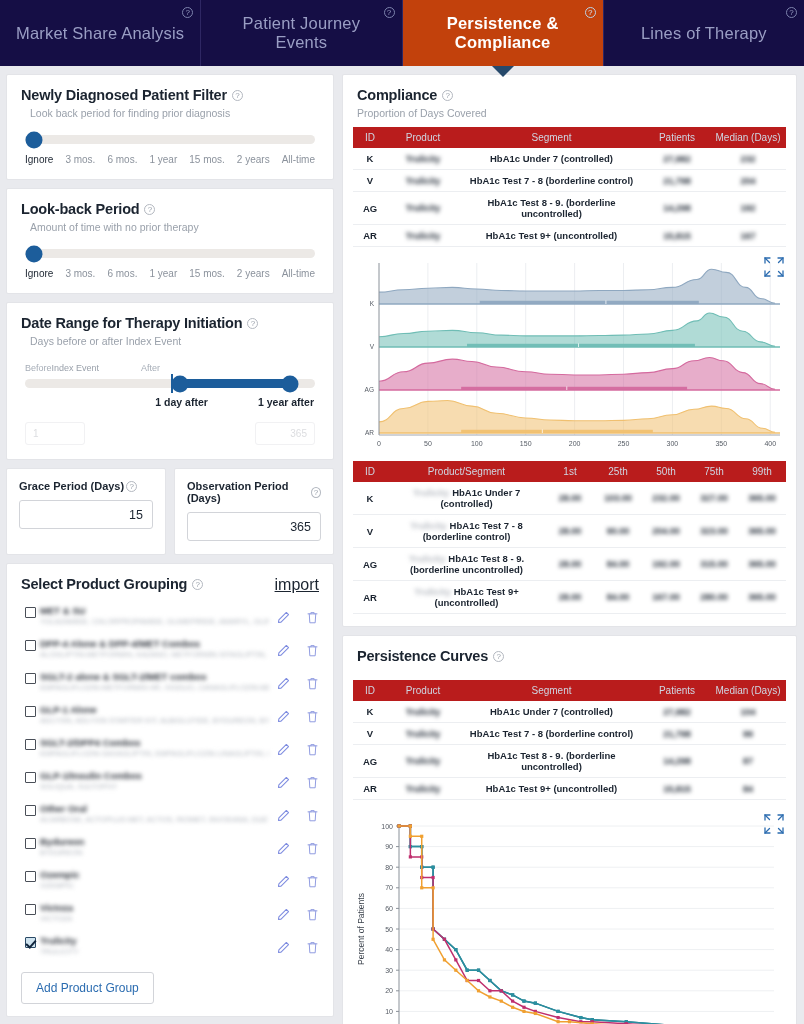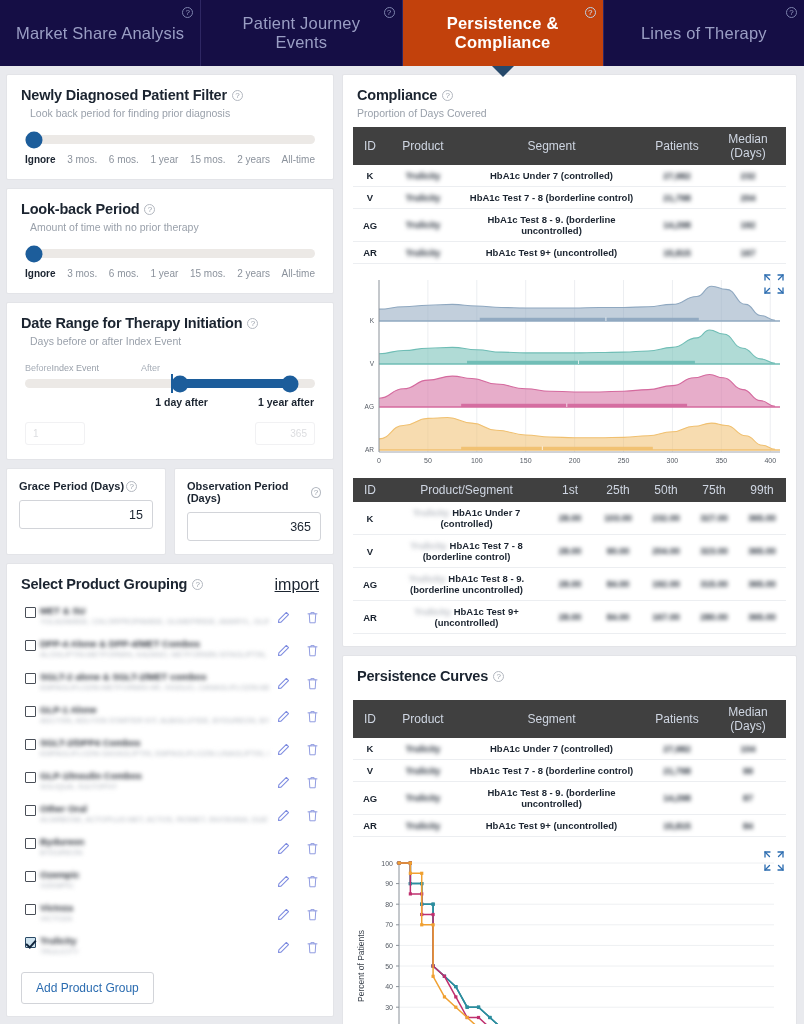--- a/index.html
+++ b/index.html
@@ -59,21 +59,21 @@
 
   
   .slider-wrap { padding:4px 4px 0 4px; }
   .track { position:relative; height:9px; background:#ece9e6; border-radius:5px; }
   .knob {
     position:absolute; top:50%; transform:translate(-50%,-50%);
     width:17px;height:17px;border-radius:50%;background:#1c5d9b;
   }
   .fill { position:absolute; top:0; height:9px; background:#1c5d9b; }
   .ticks { display:flex; justify-content:space-between; margin-top:10px; font-size:10px; color:#8b929c; }
-  .ticks span:first-child { color:#1b2430; font-weight:bold; }
+  .ticks span:first-child { color:#1b2430; font-weight:normal; }
 
   
   .dr-labels { display:flex; justify-content:flex-start; font-size:9px; color:#a7aeb8; margin-bottom:6px; }
   .dr-labels .mid { color:#9aa1ab; }
   .dr-track { position:relative; height:9px; background:#ece9e6; border-radius:5px; }
   .dr-marker { position:absolute; top:-5px; width:2px; height:19px; background:#1c5d9b; }
   .dr-values { position:relative; height:18px; margin-top:8px; font-size:10.5px; font-weight:bold; }
   .dr-values span { position:absolute; transform:translateX(-50%); white-space:nowrap; }
   .dr-inputs { display:flex; justify-content:space-between; margin-top:8px; }
   .ghost-input {
@@ -113,21 +113,21 @@
   .ico svg { display:block; }
   .add-btn {
     margin-top:9px; display:inline-block; border:1px solid #d2d4d9; border-radius:3px;
     background:#fff; color:#2b6cb0; font-size:12px; padding:8px 14px; cursor:pointer;
     font-family:"Liberation Sans",sans-serif;
   }
 
   
   table.dt { width:100%; border-collapse:collapse; font-size:9px; }
   table.dt thead th {
-    background:#404040; color:#cfd6e2; font-weight:normal; font-size:12px;
+    background:#b91c1c; color:#cfd6e2; font-weight:normal; font-size:10px;
     padding:5px 3px; text-align:center;
   }
   table.dt tbody td {
     padding:5px 3px; text-align:center; border-bottom:1px solid #eceef1; color:#1b2430;
   }
   td.id-c { font-weight:bold; font-size:9.5px; width:34px; }
   td.prod-c { color:#b8bcc3; filter:blur(1.9px); font-weight:bold; }
   td.seg-c { font-weight:bold; font-size:9.5px; }
   td.blur-c { filter:blur(1.9px); color:#7b818b; font-weight:bold; }
   td.ps-c { font-weight:bold; font-size:9.5px; text-align:left; padding-left:2px; }

